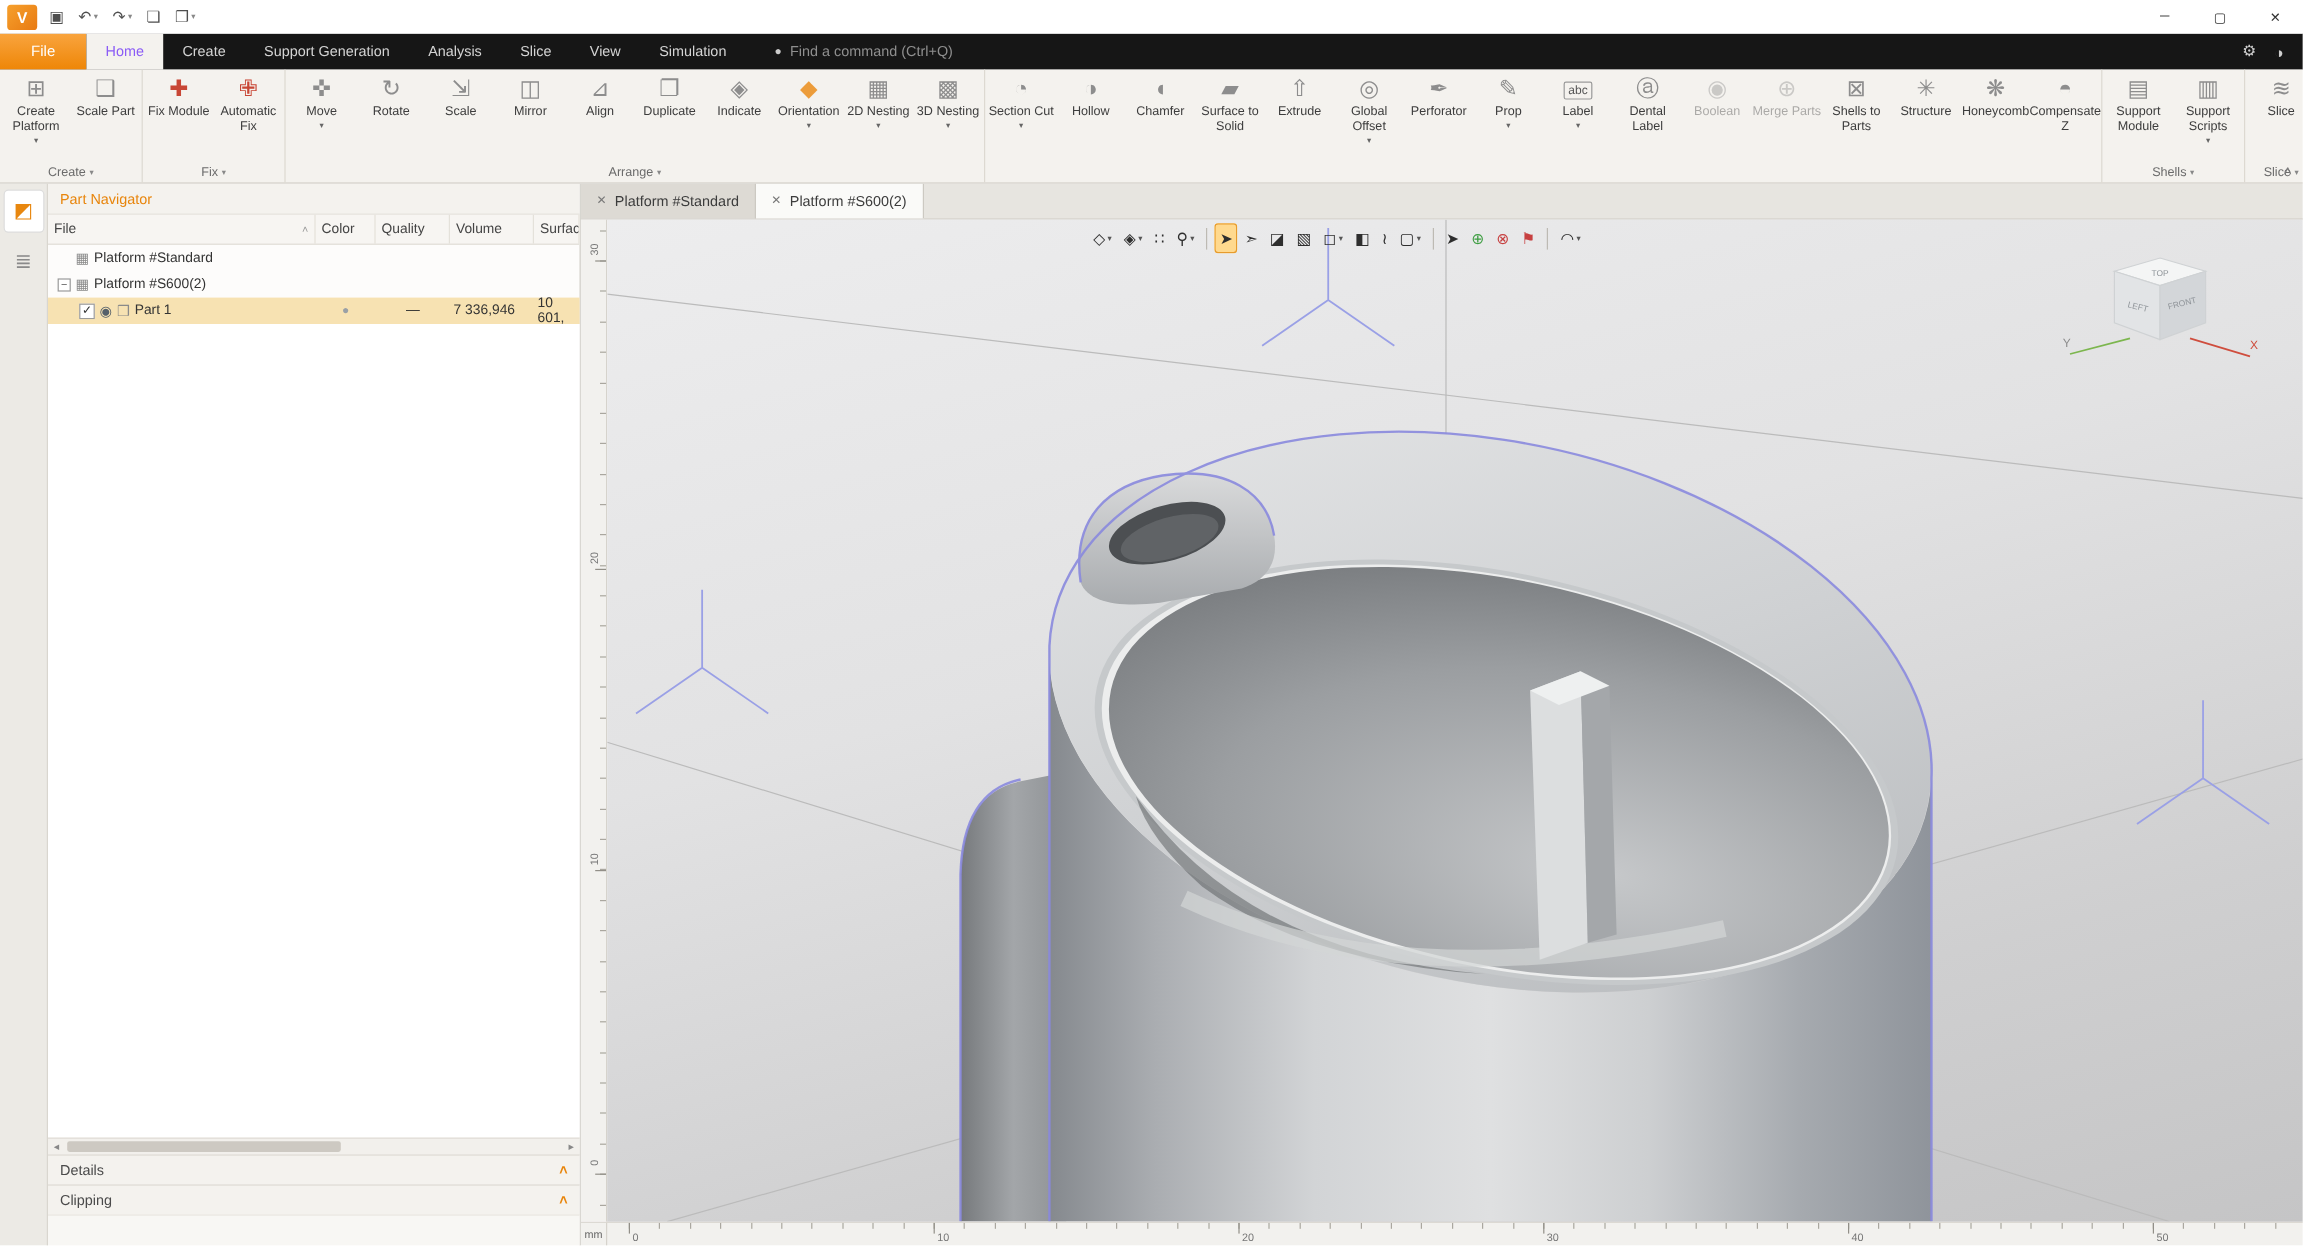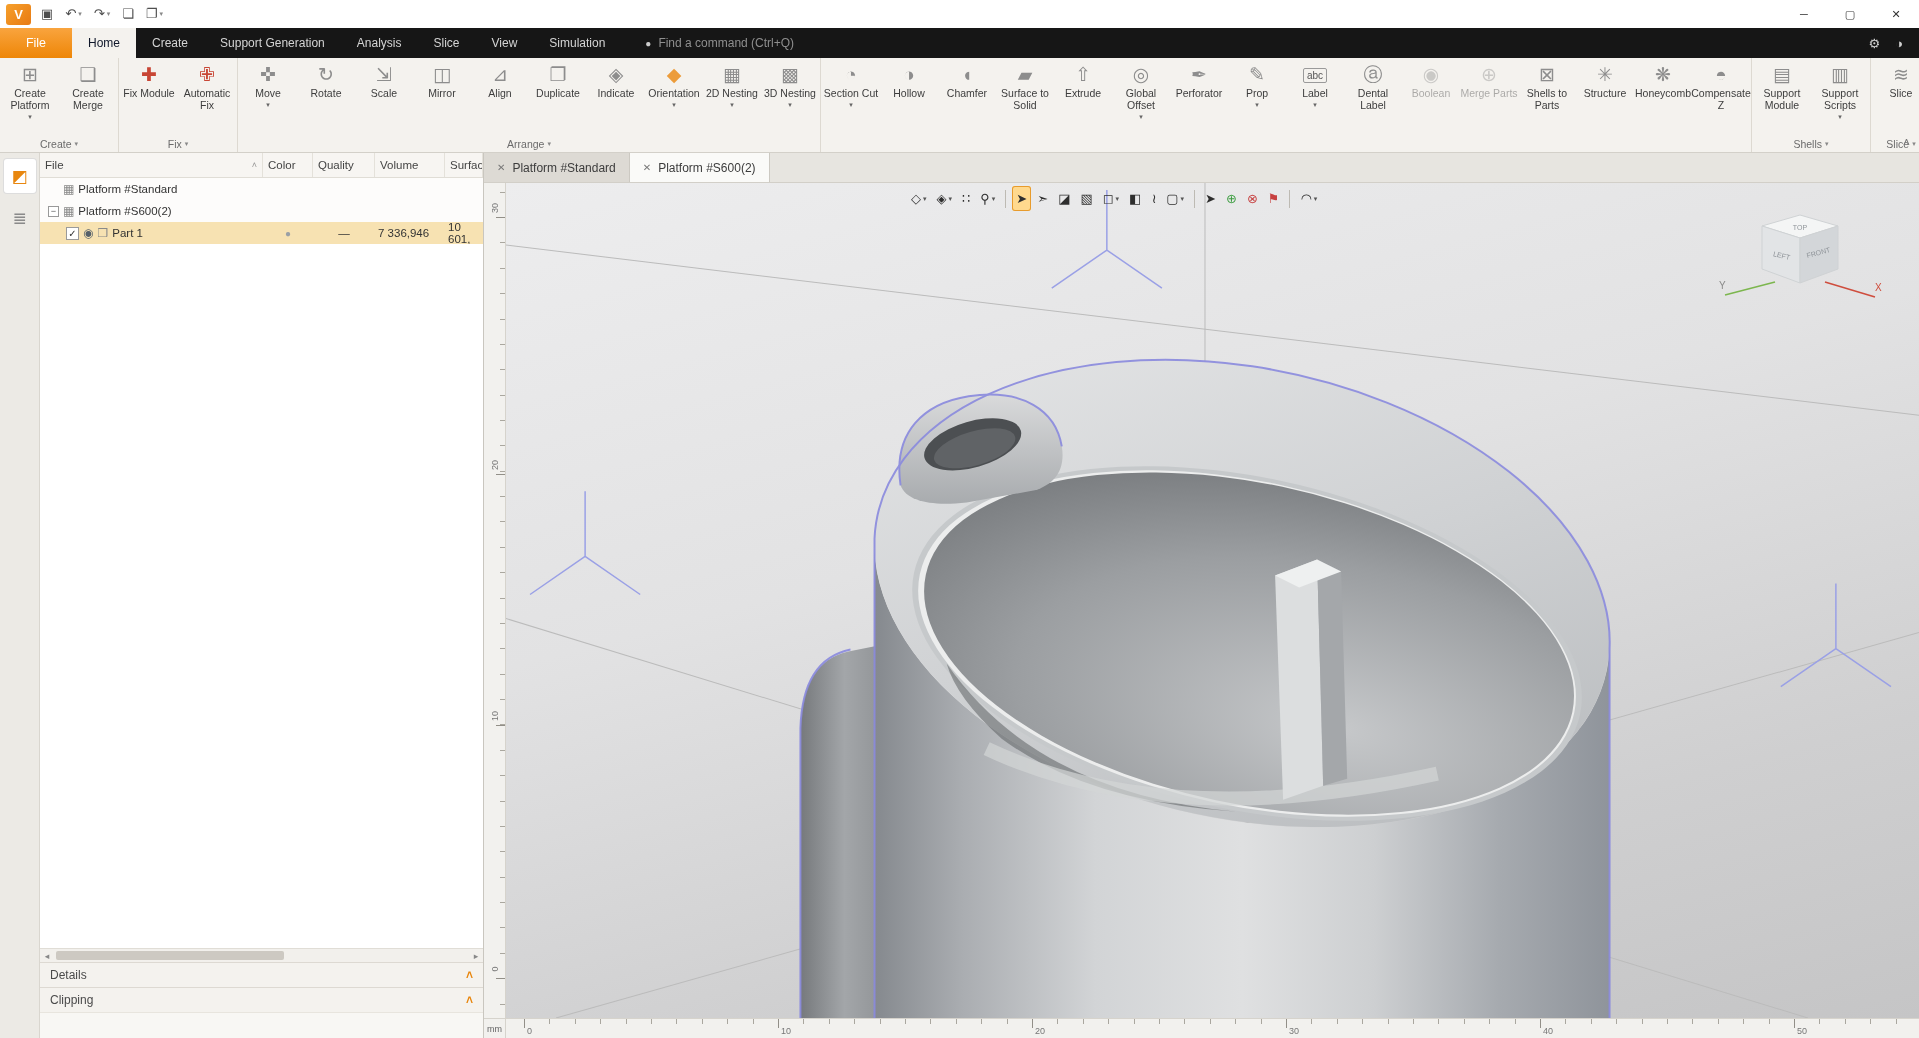--- a/index.html
+++ b/index.html
@@ -19,21 +19,21 @@
   .win-title { position:absolute; left:0; right:0; text-align:center; font-size:12px; color:#1e1e1e; pointer-events:none; }
   .win-controls { margin-left:auto; display:flex; height:100%; }
   .win-btn { width:46px; height:100%; display:flex; align-items:center; justify-content:center; font-size:11px; color:#333; }
 
   
   .menubar { flex:0 0 30px; background:#161616; display:flex; align-items:stretch; }
   .file-btn { width:72px; background:linear-gradient(#f9a43e,#ee8607); color:#fff; font-size:12.5px;
     display:flex; align-items:center; justify-content:center; }
   .menu-tabs { display:flex; }
   .menu-tab { padding:0 16px; display:flex; align-items:center; color:#d4d4d4; font-size:12px; }
-  .menu-tab.active { background:#f4f2ee; color:#0f172a; }
+  .menu-tab.active { background:#f4f2ee; color:#8b5cf6; }
   .cmd-search { display:flex; align-items:center; margin-left:24px; gap:7px; }
   .cmd-circle { color:#cccccc; font-size:10px; }
   .cmd-input { background:transparent; border:none; outline:none; color:#bbb; font-size:12px; width:210px; }
   .cmd-input::placeholder { color:#8f8f8f; }
   .menu-right { margin-left:auto; display:flex; align-items:center; gap:15px; padding-right:16px; }
   .mr-ico { color:#cfcfcf; font-size:13px; }
 
   
   .ribbon { flex:0 0 95px; background:#f4f2ee; border-bottom:1px solid #d3d0c9; display:flex; position:relative; }
   .rib-group { display:flex; flex-direction:column; border-right:1px solid #ddd9d1; padding:1px 1px 0 1px; }
@@ -184,21 +184,21 @@
     <span class="ribbon-collapse">˄</span>
   <div class="rib-group">
         <div class="rib-btns">
           <div class="rib-btn">
             <div class="rib-ico">⊞</div>
             <div class="rib-cap">Create Platform</div>
             <div class="rib-dd">▾</div>
           </div>
           <div class="rib-btn">
             <div class="rib-ico">❑</div>
-            <div class="rib-cap">Create Merge</div>
+            <div class="rib-cap">Scale Part</div>
           </div>
         </div>
         <div class="rib-glabel">
           <div>Create</div>
           <div class="rib-gdd">▾</div>
         </div>
       </div>
       <div class="rib-group">
         <div class="rib-btns">
           <div class="rib-btn">
@@ -371,20 +371,21 @@
     </div>
 
   <div class="main">
 
     <div class="dock">
         <div class="dock-btn active">◩</div>
         <div class="dock-btn">≣</div>
       </div>
 
     <div class="panel">
+      <div class="pn-header">Part Navigator</div>
       <div class="pn-cols">
           <div class="pn-col flex">
             <div>File</div>
             <div class="pn-sort">˄</div>
           </div>
           <div class="pn-col" style="width: 50px;">
             <div>Color</div>
           </div>
           <div class="pn-col" style="width: 62px;">
             <div>Quality</div>

